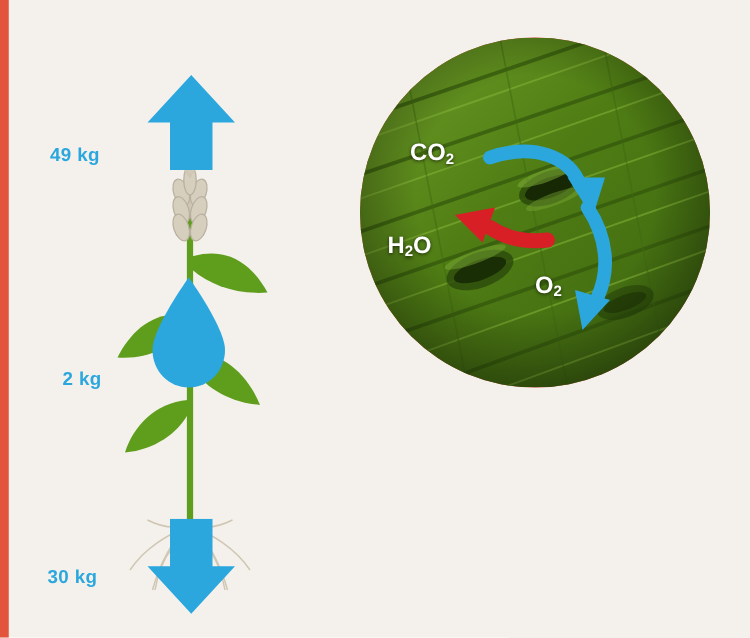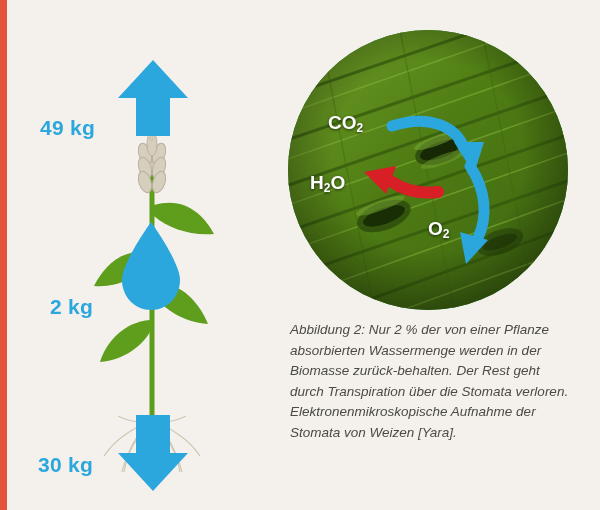--- a/index.html
+++ b/index.html
@@ -34,21 +34,21 @@
   #plant-panel {
     position: absolute;
     left: 18px;
     top: 20px;
     width: 250px;
     height: 470px;
   }
   .kg-label {
     position: absolute;
     color: #2ba7de;
-    font-size: 21px;
+    font-size: 15px;
     font-weight: bold;
     letter-spacing: 0.3px;
     white-space: nowrap;
   }
   #label-top    { left: 22px;  top: 96px; }
   #label-middle { left: 32px;  top: 275px; }
   #label-bottom { left: 20px;  top: 433px; }
 
   
   #arrow-up {
@@ -84,40 +84,40 @@
 
   
   #micrograph {
     position: absolute;
     left: 288px;
     top: 30px;
     width: 280px;
     height: 280px;
     border-radius: 50%;
     overflow: hidden;
-    background: #15803d;
+    background: #ef4444;
   }
   #micrograph svg { display: block; }
 
   .gas-label {
     position: absolute;
     color: #ffffff;
     font-weight: bold;
     font-size: 19px;
     text-shadow: 0 1px 3px rgba(0,0,0,0.65);
     white-space: nowrap;
   }
   .gas-label sub {
     font-size: 12px;
     vertical-align: baseline;
     position: relative;
     top: 3px;
   }
   #lab-co2 { left: 40px;  top: 82px; }
-  #lab-h2o { left: 22px;  top: 142px; }
+  #lab-h2o { left: 22px;  top: 156px; }
   #lab-o2  { left: 140px; top: 188px; }
 
   
   #caption {
     position: absolute;
     left: 290px;
     top: 320px;
     width: 285px;
     color: #4c4a45;
     font-size: 13.5px;
@@ -280,15 +280,14 @@
       <span>CO</span><sub>2</sub>
     </div>
     <div class="gas-label" id="lab-h2o">
       <span>H</span><sub>2</sub><span>O</span>
     </div>
     <div class="gas-label" id="lab-o2">
       <span>O</span><sub>2</sub>
     </div>
   </div>
 
-  <div id="caption">Abbildung 2: Nur 2 % der von einer Pflanze absorbierten Wassermenge werden in der Biomasse zurück-behalten. Der Rest geht durch Transpiration über die Stomata verloren. Elektronenmikroskopische Aufnahme der Stomata von Weizen [Yara].</div>
 
 </div>
 
 </body></html>

